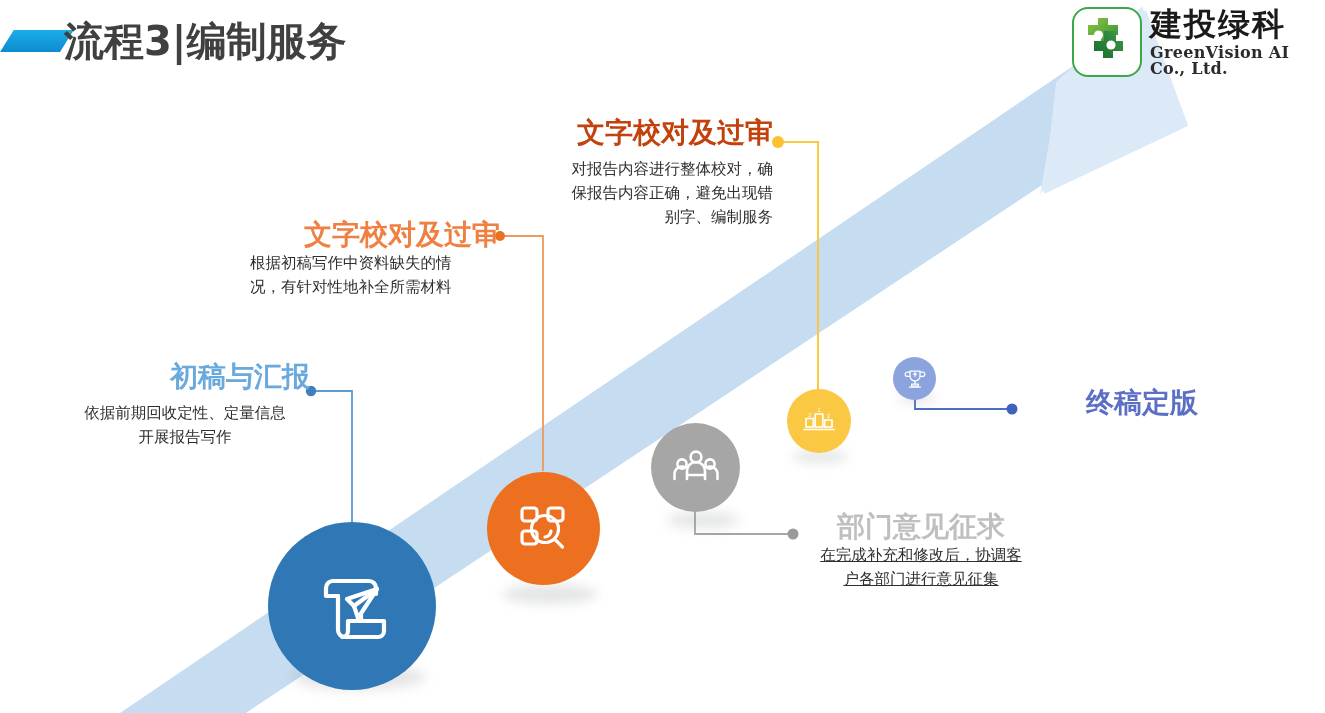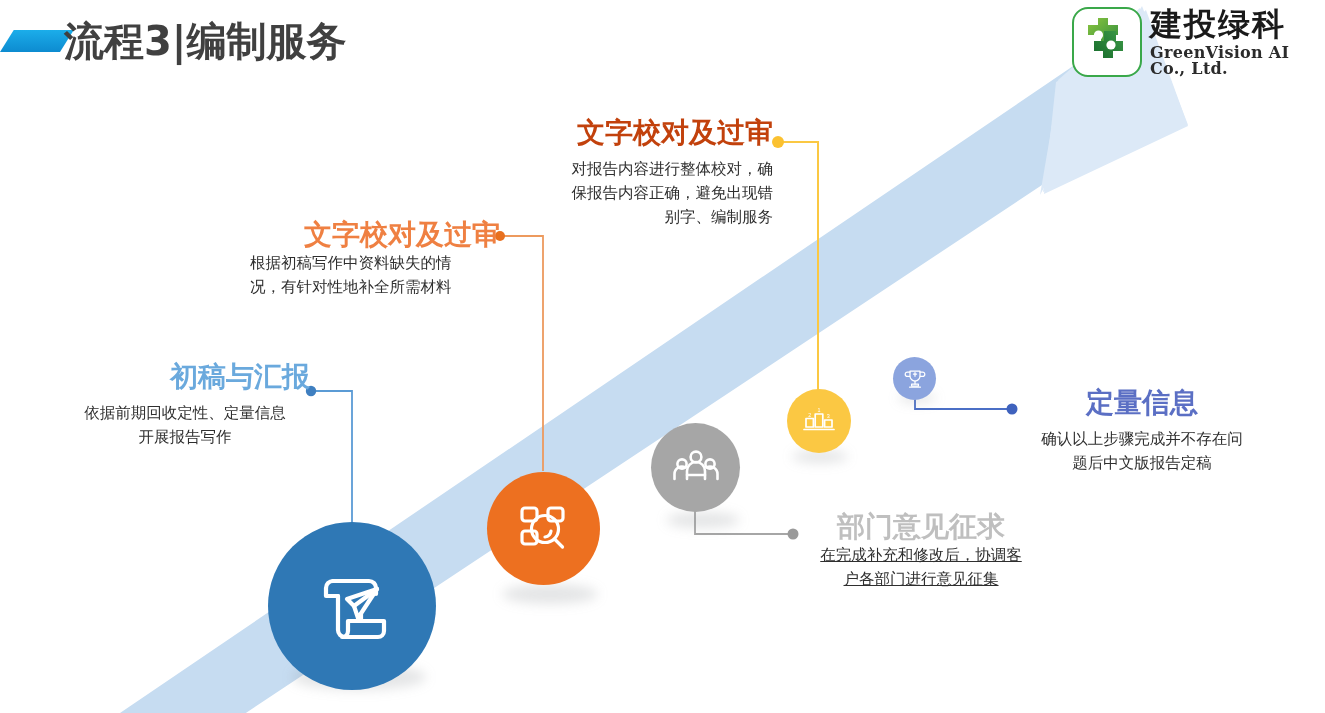--- a/index.html
+++ b/index.html
@@ -319,20 +319,16 @@
   <div class="block ta-right" style="left:528px; top:118px; width:245px;">
     <div class="block-title" style="color:#c2410c;">文字校对及过审</div>
     <div class="block-body ta-right" style="margin-top:8px;">
       <div>对报告内容进行整体校对，确</div>
       <div>保报告内容正确，避免出现错</div>
       <div>别字、编制服务</div>
     </div>
   </div>
 
   <div class="block ta-center" style="left:1022px; top:388px; width:240px;">
-    <div class="block-title" style="color:#5b6fc4;">定量信息</div>
-    <div class="block-body ta-center" style="margin-top:8px;">
-      <div>确认以上步骤完成并不存在问</div>
-      <div>题后中文版报告定稿</div>
-    </div>
+    <div class="block-title" style="color:#5b6fc4;">终稿定版</div>
   </div>
 
 </div>
 
 </body></html>

